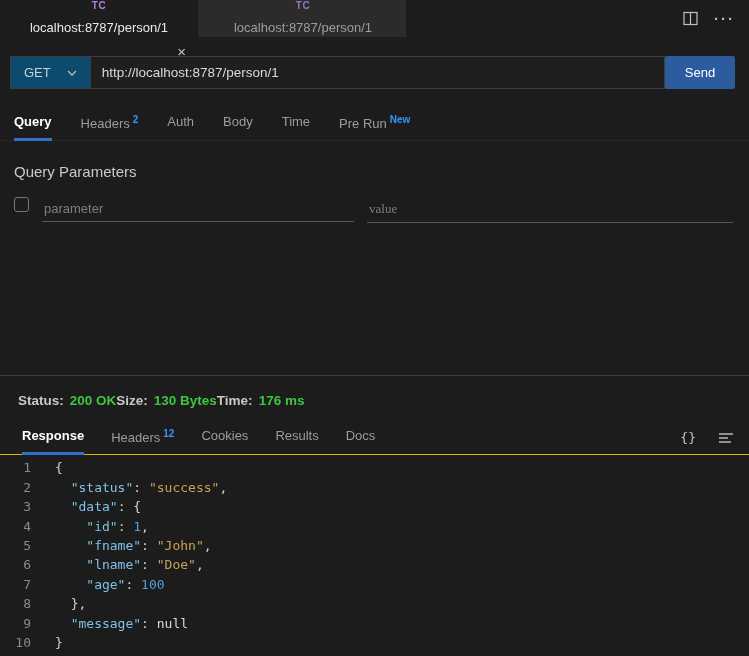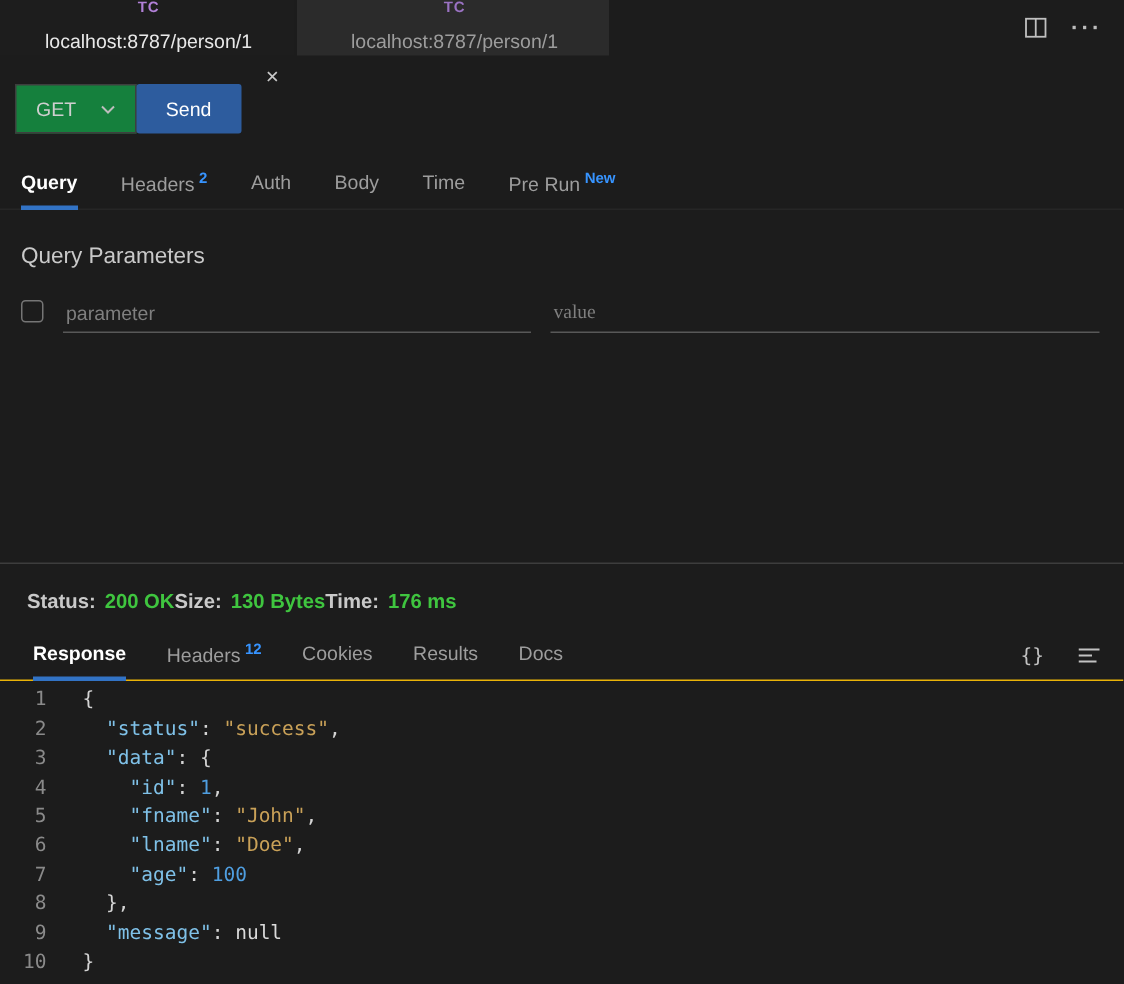--- a/index.html
+++ b/index.html
@@ -17,34 +17,34 @@
   .etab.inactive { background: #2b2b2b; color: #9d9d9d; width: 208px; margin-left: 2px; }
   .tc-badge { font-size: 10px; font-weight: 700; letter-spacing: .5px; color: #b180d7; flex: none; }
   .etab.inactive .tc-badge { color: #9a72c2; }
   .etab-title { font-size: 13px; white-space: nowrap; }
   .etab-close { margin-left: auto; font-size: 15px; color: #c8c8c8; line-height: 1; }
   .tabbar-actions { margin-left: auto; display: flex; align-items: center; gap: 16px; padding-right: 14px; color: #c0c0c0; }
   .icon-dots { font-size: 15px; letter-spacing: 2px; font-weight: 700; color: #bdbdbd; cursor: pointer; }
   
   .request-row { display: flex; margin: 19px 14px 0 10px; height: 33px; flex: none; }
   .method-box { display: flex; align-items: center; gap: 16px; padding: 0 13px; border: 1px solid #3e3e3e;
-    background: #15803d; color: #cfcfcf; font-size: 13px; cursor: pointer; flex: none; }
+    background: #0c4a6e; color: #cfcfcf; font-size: 13px; cursor: pointer; flex: none; }
   .url-input { flex: 1; background: #1f1f1f; border: 1px solid #3e3e3e; border-left: none;
     color: #dadada; font-size: 13.5px; padding: 0 11px; outline: none; font-family: "Liberation Sans", sans-serif; }
   .send-btn { width: 70px; background: #2d5c9e; color: #fff; border: none; font-size: 13px;
     border-radius: 2px; cursor: pointer; font-family: "Liberation Sans", sans-serif; }
   
   .tabs-row { display: flex; gap: 29px; padding-left: 14px; margin-top: 18px; border-bottom: 1px solid #262626; flex: none; }
   .tab { font-size: 13px; color: #9d9d9d; padding: 7px 0 9px; position: relative; cursor: pointer; white-space: nowrap; }
   .tab.active { color: #ffffff; font-weight: 700; }
   .tab.active::after { content: ""; position: absolute; left: 0; right: 0; bottom: -1px; height: 3px; background: #3273c5; }
   .tab sup { color: #3794ff; font-size: 10px; margin-left: 3px; font-weight: 600; }
   
   .qp-title { margin: 22px 0 0 14px; font-size: 15px; color: #c9c9c9; font-weight: 400; flex: none; }
-  .qp-row { display: flex; align-items: center; margin: 17px 16px 0 14px; gap: 13px; flex: none; }
+  .qp-row { display: flex; align-items: flex-start; margin: 17px 16px 0 14px; gap: 13px; flex: none; }
   .checkbox { width: 15px; height: 15px; border: 1.5px solid #757575; border-radius: 3px; flex: none;
     margin-bottom: 3px; cursor: pointer; background: transparent; }
   .qp-input { background: transparent; border: none; border-bottom: 1px solid #585858; color: #d0d0d0;
     font-size: 13px; padding: 4px 2px 5px; outline: none; font-family: "Liberation Sans", sans-serif; }
   .qp-input::placeholder { color: #7f7f7f; }
   .qp-input.param { width: 312px; }
   .qp-input.value { flex: 1; font-family: Liberation Serif, serif; }
   
   .response-section { margin-top: auto; border-top: 1px solid #3d3d3d; height: 281px; flex: none;
     display: flex; flex-direction: column; }
@@ -96,20 +96,21 @@
 
 <div class="request-row">
   <div class="method-box">
     <span>GET</span>
     <span>
       <svg width="10" height="6" viewBox="0 0 10 6">
           <polyline points="1,1 5,5 9,1" fill="none" stroke="#bdbdbd" stroke-width="1.3"></polyline>
         </svg>
     </span>
   </div>
+  <input class="url-input" type="text" value="http://localhost:8787/person/1" style="">
   <button class="send-btn">Send</button>
 </div>
 
 <div class="tabs-row" id="req-tabs">
     <span class="tab active">Query</span>
     <span class="tab">Headers<sup>2</sup></span>
     <span class="tab">Auth</span>
     <span class="tab">Body</span>
     <span class="tab">Time</span>
     <span class="tab">Pre Run<sup>New</sup></span>

